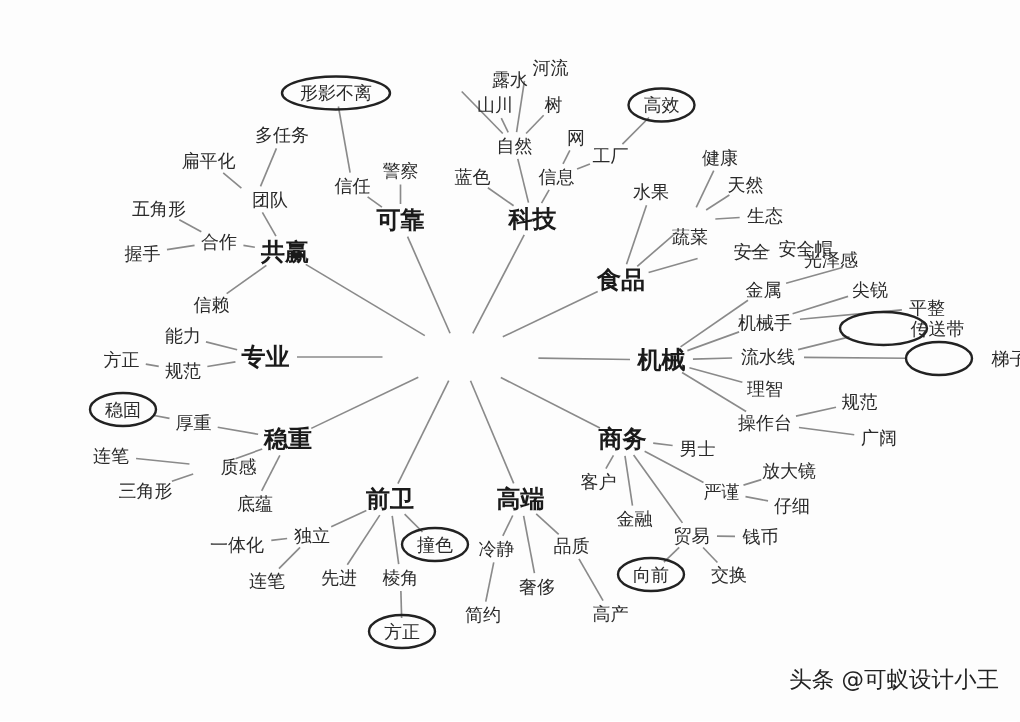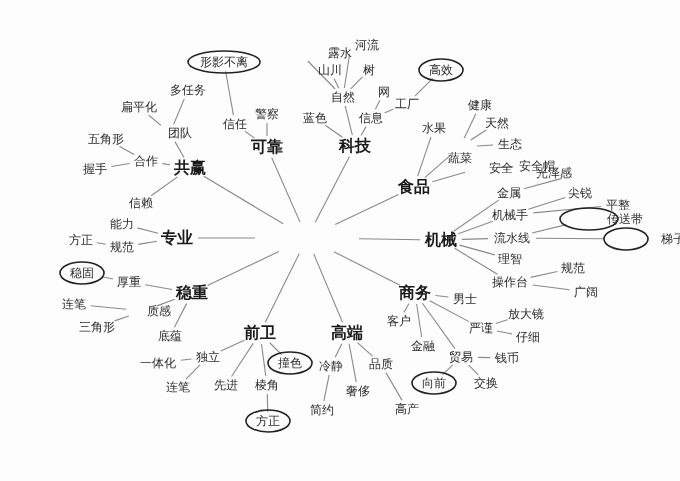--- a/index.html
+++ b/index.html
@@ -196,13 +196,14 @@
       <div class="node" style="left: 465px; top: 299px;">男士</div>
       <div class="node" style="left: 423px; top: 346px; text-align: center;">金融</div>
       <div class="node" style="left: 481px; top: 328px;">严谨</div>
       <div class="node" style="left: 526px; top: 314px;">放大镜</div>
       <div class="node" style="left: 528px; top: 337px;">仔细</div>
       <div class="node" style="left: 461px; top: 357px;">贸易</div>
       <div class="node" style="left: 507px; top: 358px;">钱币</div>
       <div class="node circled" style="left: 434px; top: 383px;">向前</div>
       <div class="node" style="left: 486px; top: 383px;">交换</div>
     </div>
+  <div id="watermark">头条 @可蚁设计小王</div>
 </div>
 
 </body></html>

